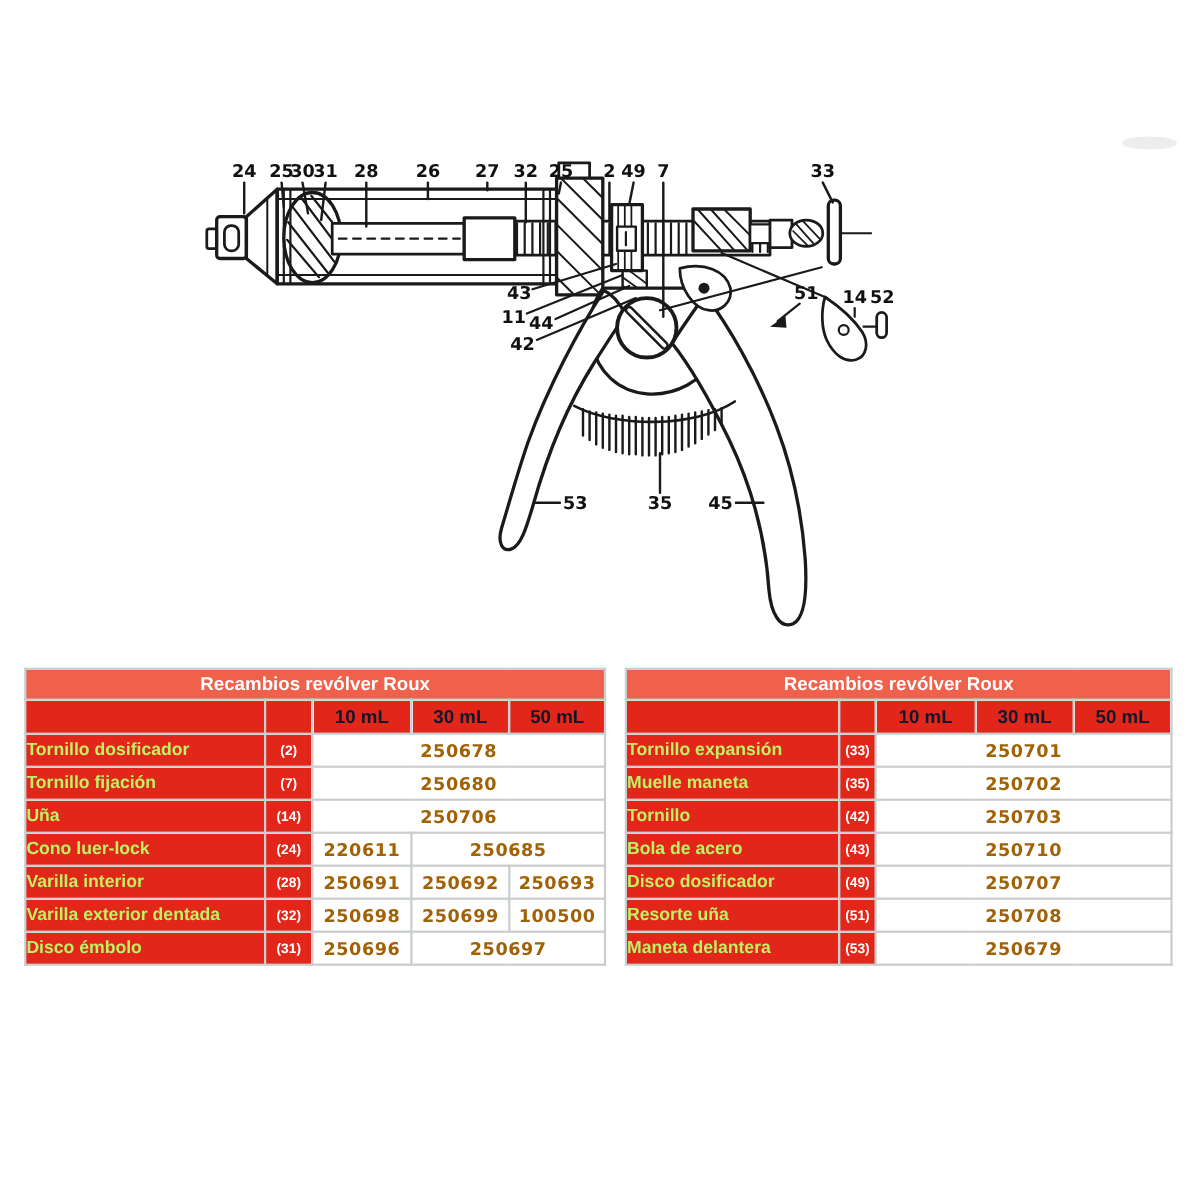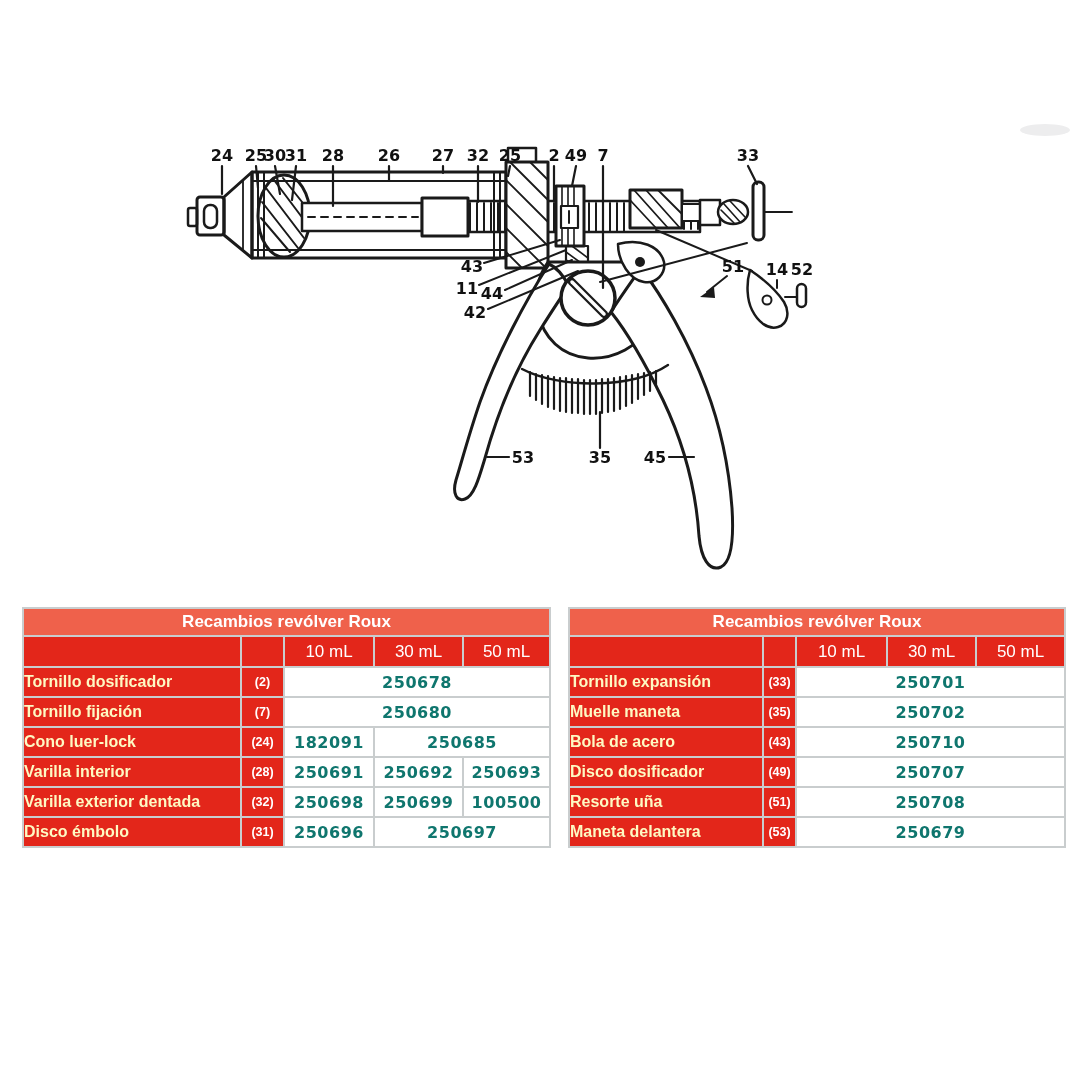--- a/index.html
+++ b/index.html
@@ -17,32 +17,32 @@
     font-family:"Liberation Sans", sans-serif;
   }
   #table-left  { left:22px;  width:527px; }
   #table-right { left:568px; width:496px; }
   .parts-table td, .parts-table th { border:2px solid #c9cdce; padding:0; overflow:hidden; white-space:nowrap; }
   .title-cell {
     background:#ef614b; color:#ffffff; font-weight:bold; font-size:17px;
     text-align:center; height:26px;
   }
   .col-head-row th { height:29px; background:#e3261a; }
-  .size-head { color:#ffffff; font-weight:normal; font-size:17px; text-align:center; }
+  .size-head { color:#0f172a; font-weight:bold; font-size:17px; text-align:center; }
   .parts-table tbody tr { height:30px; }
   .name-cell {
-    background:#e3261a; color:#fef9c3; font-weight:bold; font-size:16px;
+    background:#e3261a; color:#bef264; font-weight:bold; font-size:16px;
     text-align:left; padding-left:11px;
   }
   .ref-cell {
     background:#e3261a; color:#ffffff; font-weight:bold; font-size:12.5px;
     text-align:center;
   }
   .val-cell {
-    background:#ffffff; color:#0f766e; font-weight:bold; font-size:17px;
+    background:#ffffff; color:#a16207; font-weight:bold; font-size:17px;
     text-align:center; letter-spacing:.5px;
     font-family:"DejaVu Sans", sans-serif; font-size:16px;
   }
 </style>
 </head>
 <body>
 
 <div id="canvas">
 
   <svg id="diagram" width="1080" height="600" viewBox="0 0 1080 600">
@@ -199,23 +199,28 @@
           <td class="name-cell">Tornillo dosificador</td>
           <td class="ref-cell">(2)</td>
           <td class="val-cell" colspan="3">250678</td>
         </tr>
       <tr>
           <td class="name-cell">Tornillo fijación</td>
           <td class="ref-cell">(7)</td>
           <td class="val-cell" colspan="3">250680</td>
         </tr>
       <tr>
+          <td class="name-cell">Uña</td>
+          <td class="ref-cell">(14)</td>
+          <td class="val-cell" colspan="3">250706</td>
+        </tr>
+      <tr>
           <td class="name-cell">Cono luer-lock</td>
           <td class="ref-cell">(24)</td>
-          <td class="val-cell">182091</td>
+          <td class="val-cell">220611</td>
           <td class="val-cell" colspan="2">250685</td>
         </tr>
       <tr>
           <td class="name-cell">Varilla interior</td>
           <td class="ref-cell">(28)</td>
           <td class="val-cell">250691</td>
           <td class="val-cell">250692</td>
           <td class="val-cell">250693</td>
         </tr>
       <tr>
@@ -259,20 +264,25 @@
           <td class="name-cell">Tornillo expansión</td>
           <td class="ref-cell">(33)</td>
           <td class="val-cell" colspan="3">250701</td>
         </tr>
       <tr>
           <td class="name-cell">Muelle maneta</td>
           <td class="ref-cell">(35)</td>
           <td class="val-cell" colspan="3">250702</td>
         </tr>
       <tr>
+          <td class="name-cell">Tornillo</td>
+          <td class="ref-cell">(42)</td>
+          <td class="val-cell" colspan="3">250703</td>
+        </tr>
+      <tr>
           <td class="name-cell">Bola de acero</td>
           <td class="ref-cell">(43)</td>
           <td class="val-cell" colspan="3">250710</td>
         </tr>
       <tr>
           <td class="name-cell">Disco dosificador</td>
           <td class="ref-cell">(49)</td>
           <td class="val-cell" colspan="3">250707</td>
         </tr>
       <tr>

